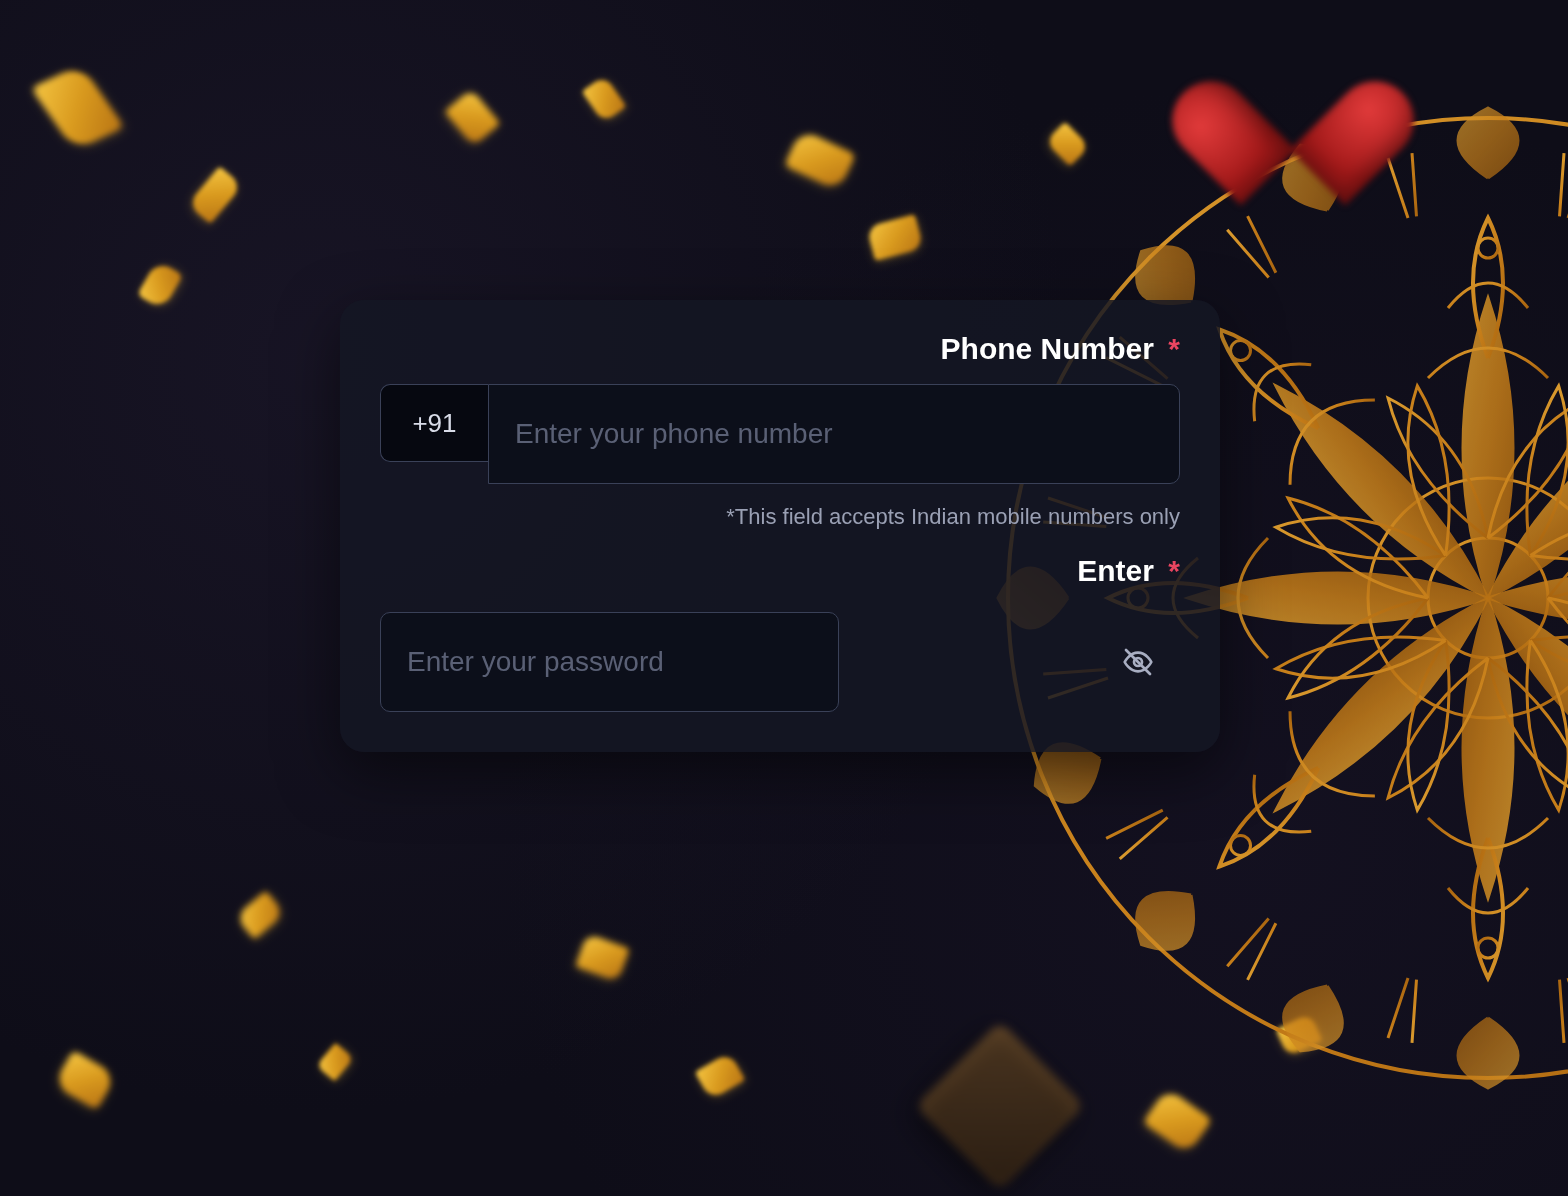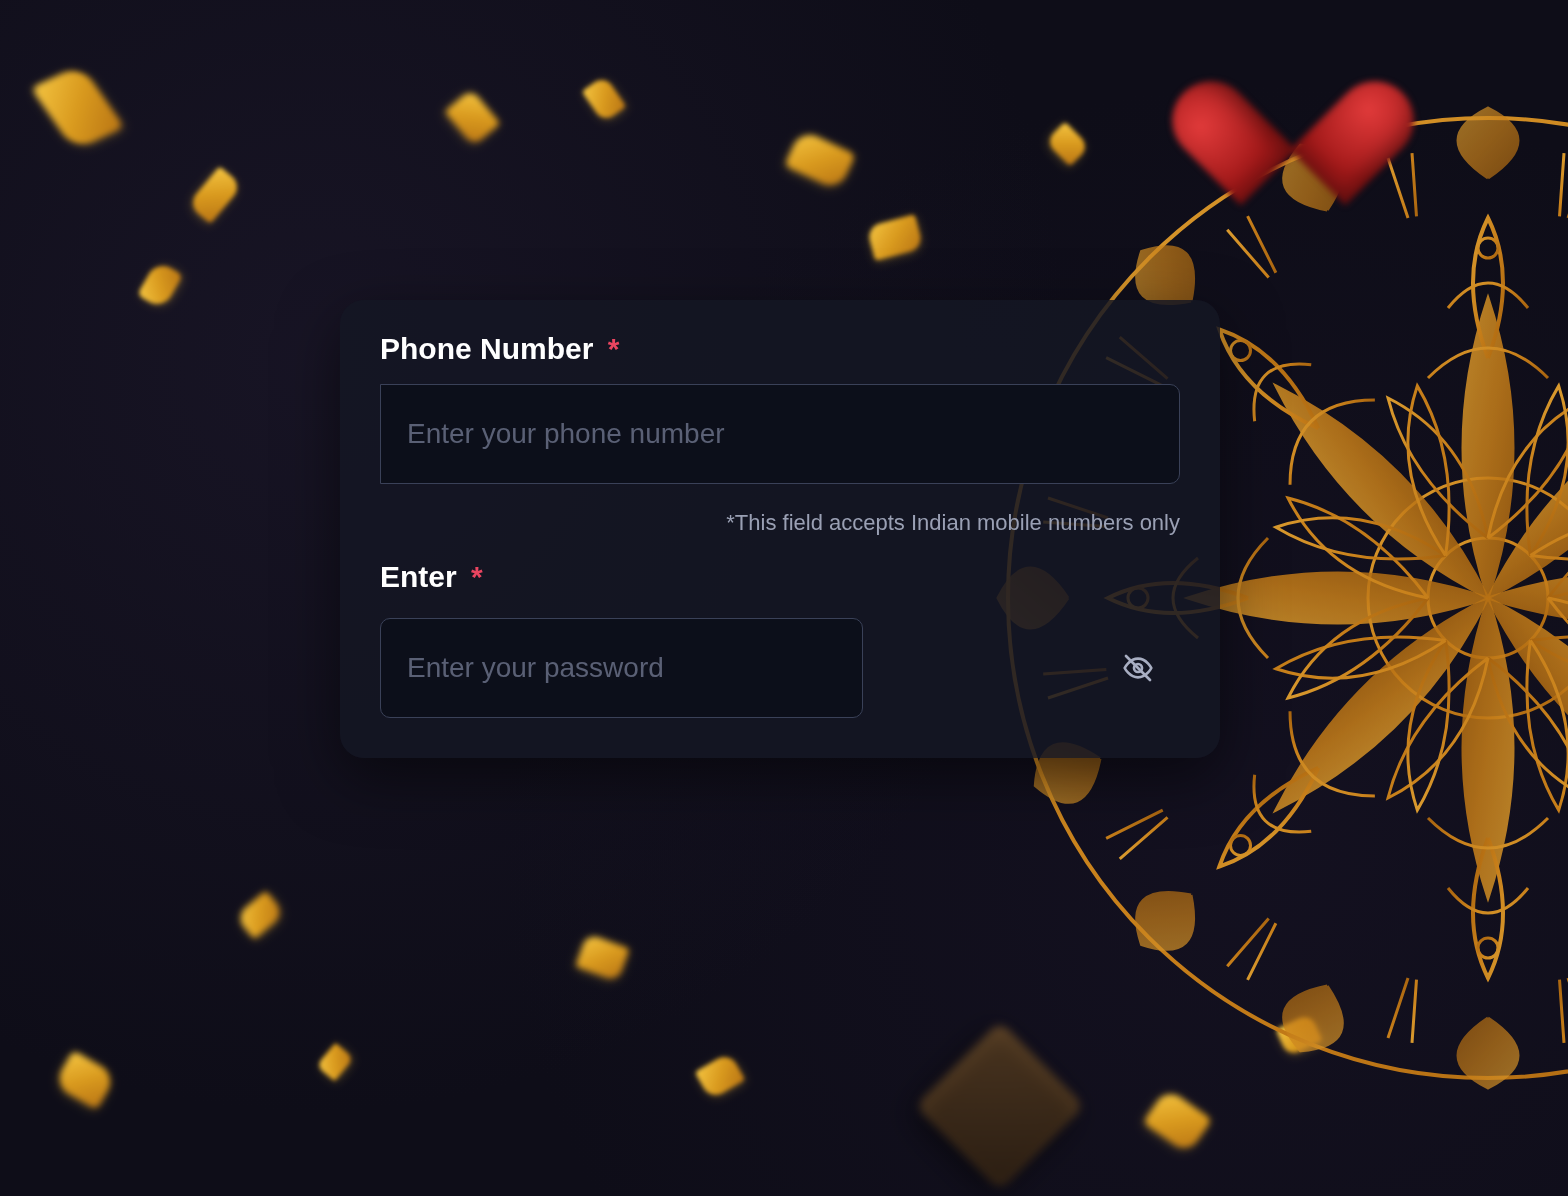--- a/index.html
+++ b/index.html
@@ -134,20 +134,21 @@
     .field-group {
       margin-bottom: 24px;
     }
 
     .field-label {
       color: #ffffff;
       font-size: 30px;
       font-weight: 700;
       margin-bottom: 18px;
       display: block;
+      text-align: right;
     }
 
     .required {
       color: #e94560;
       margin-left: 6px;
     }
 
     .input-row {
       display: flex;
       gap: 0;
@@ -187,40 +188,40 @@
 
     .text-input::placeholder {
       color: #5a6075;
       font-size: 28px;
     }
 
     .helper-text {
       color: #9aa0b4;
       font-size: 22px;
       text-align: right;
-      margin-top: 26px;
+      margin-top: 20px;
     }
 
     .password-wrapper {
       position: relative;
     }
 
     .eye-toggle {
       position: absolute;
       right: 26px;
       top: 50%;
       transform: translateY(-50%);
       width: 32px;
       height: 32px;
       cursor: pointer;
       color: #a8aec2;
     }
 
     .password-wrapper .text-input {
-      padding-right: 94px;
+      padding-right: 70px;
     }
   </style>
 </head>
 <body>
 
 <div class="confetti gold c1"></div>
 <div class="confetti gold c2"></div>
 <div class="confetti gold c3"></div>
 <div class="confetti gold c4"></div>
 <div class="confetti gold c5"></div>
@@ -289,20 +290,21 @@
 </svg>
 
 <div class="form-card">
 
   <div class="field-group">
     <label class="field-label">
       <span>Phone Number</span>
       <span class="required">*</span>
     </label>
     <div class="input-row">
+      <div class="prefix-box">+91</div>
       <input type="text" class="text-input with-prefix" placeholder="Enter your phone number" style="">
     </div>
     <div class="helper-text">*This field accepts Indian mobile numbers only</div>
   </div>
 
   <div class="field-group">
     <label class="field-label">
       <span>Enter</span>
       <span class="required">*</span>
     </label>

